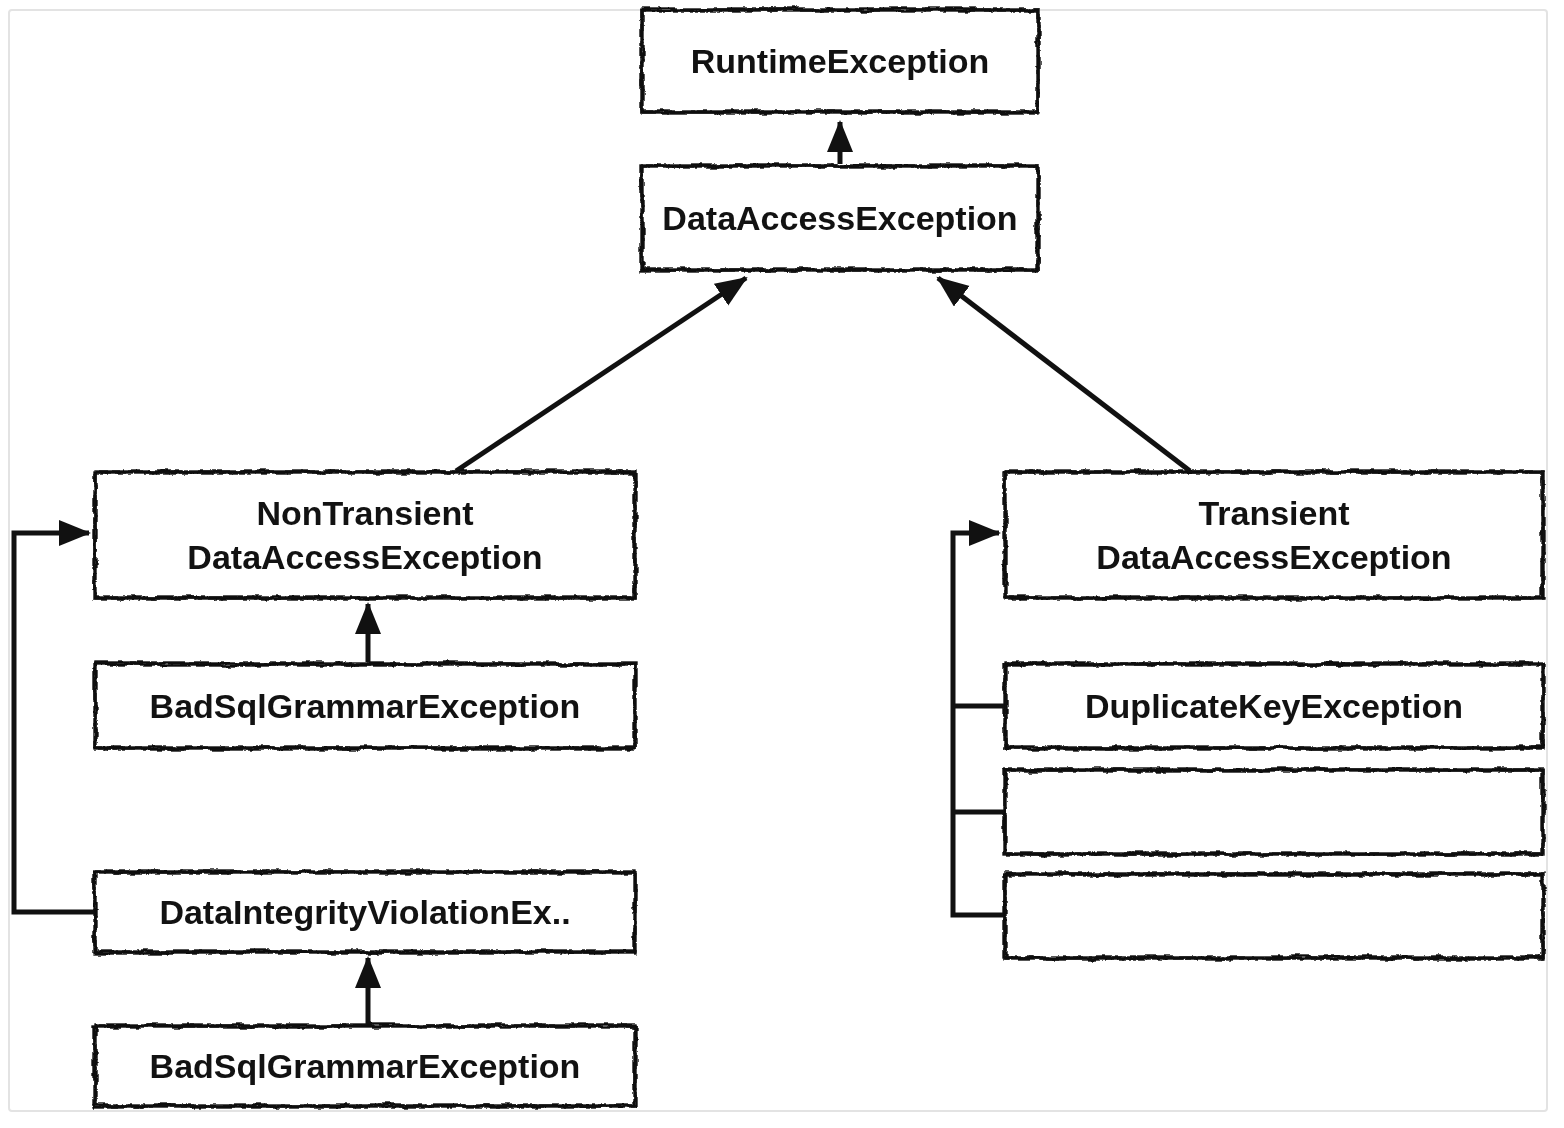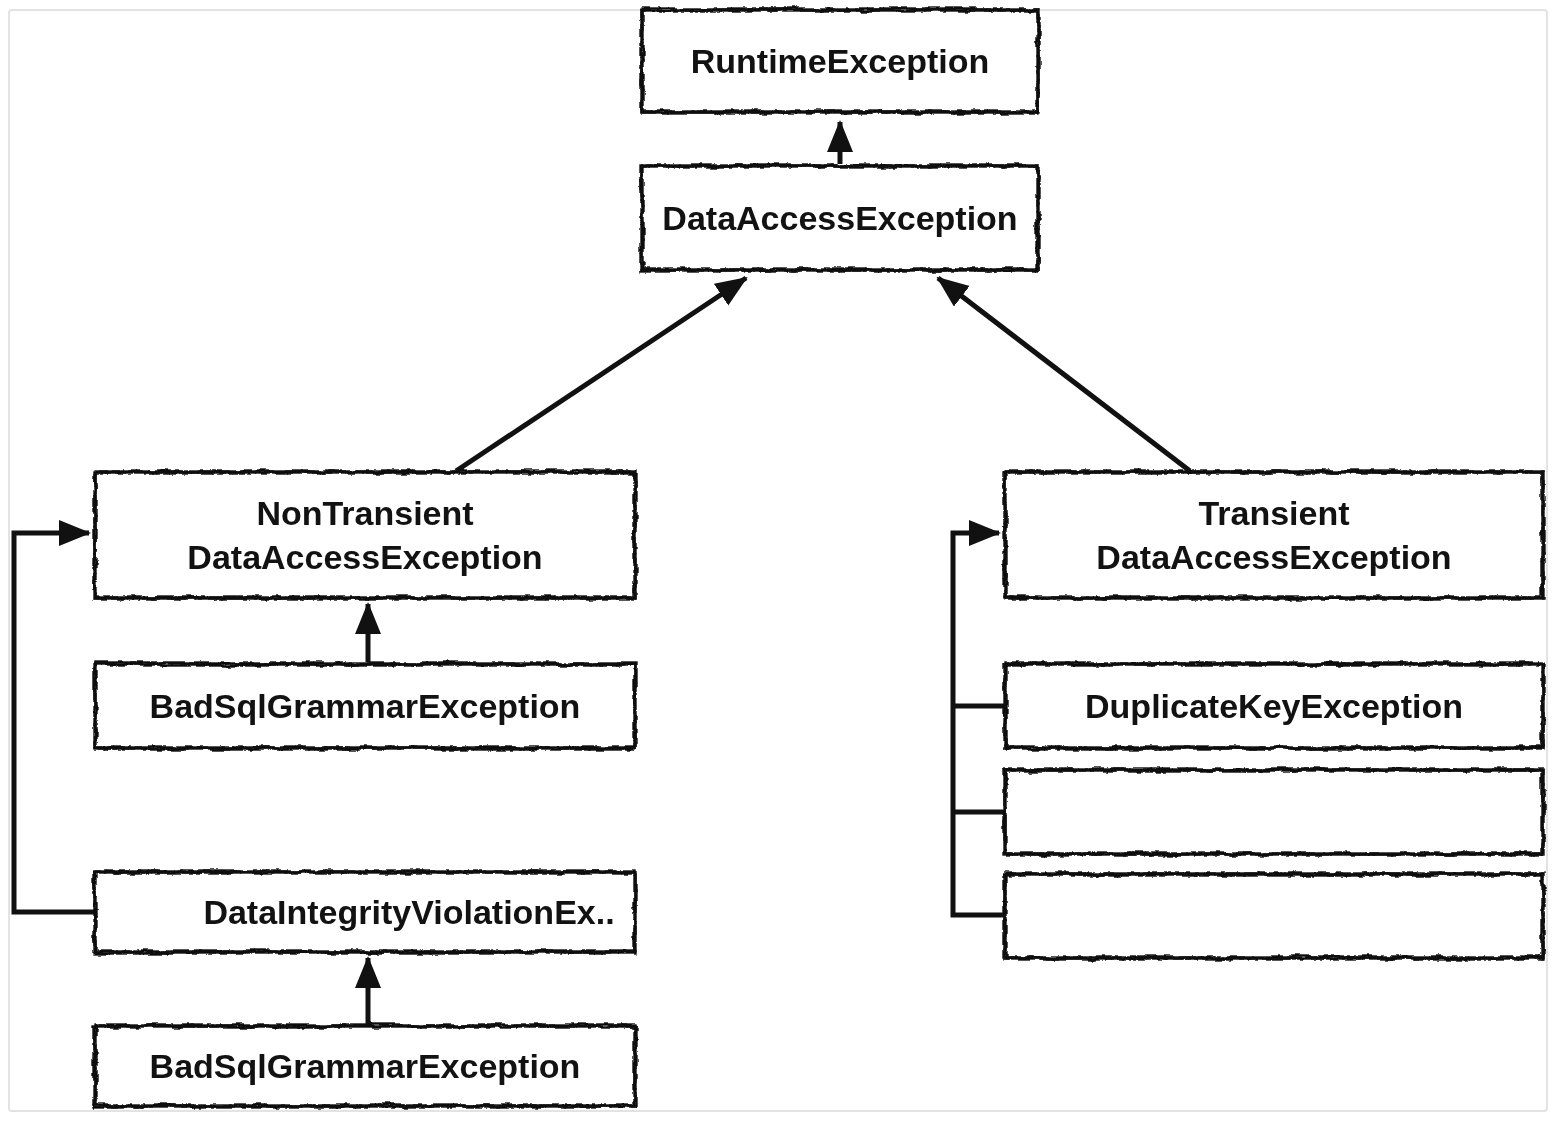--- a/index.html
+++ b/index.html
@@ -43,21 +43,21 @@
     line-height: 44px;
     color: #121212;
     letter-spacing: 0px;
     white-space: nowrap;
   }
   
   #lbl-runtime        { left: 642px;  top: 10px;  width: 396px; height: 102px; }
   #lbl-data-access    { left: 642px;  top: 166px; width: 396px; height: 104px; }
   #lbl-non-transient  { left: 95px;   top: 472px; width: 540px; height: 126px; }
   #lbl-bad-sql        { left: 95px;   top: 664px; width: 540px; height: 84px;  }
-  #lbl-data-integrity { left: 95px;   top: 872px; width: 540px; height: 80px; padding-left: 44px;  }
+  #lbl-data-integrity { left: 95px;   top: 872px; width: 540px; height: 80px;  }
   #lbl-duplicate-key  { left: 95px;   top: 1026px;width: 540px; height: 80px;  }
   #lbl-transient      { left: 1005px; top: 472px; width: 538px; height: 126px; }
   #lbl-query-timeout  { left: 1005px; top: 664px; width: 538px; height: 84px;  }
   #lbl-optimistic     { left: 1005px; top: 770px; width: 538px; height: 84px;  }
   #lbl-pessimistic    { left: 1005px; top: 874px; width: 538px; height: 84px;  }
 
   .sketch {
     fill: #ffffff;
     stroke: #111111;
     stroke-width: 3.4;

